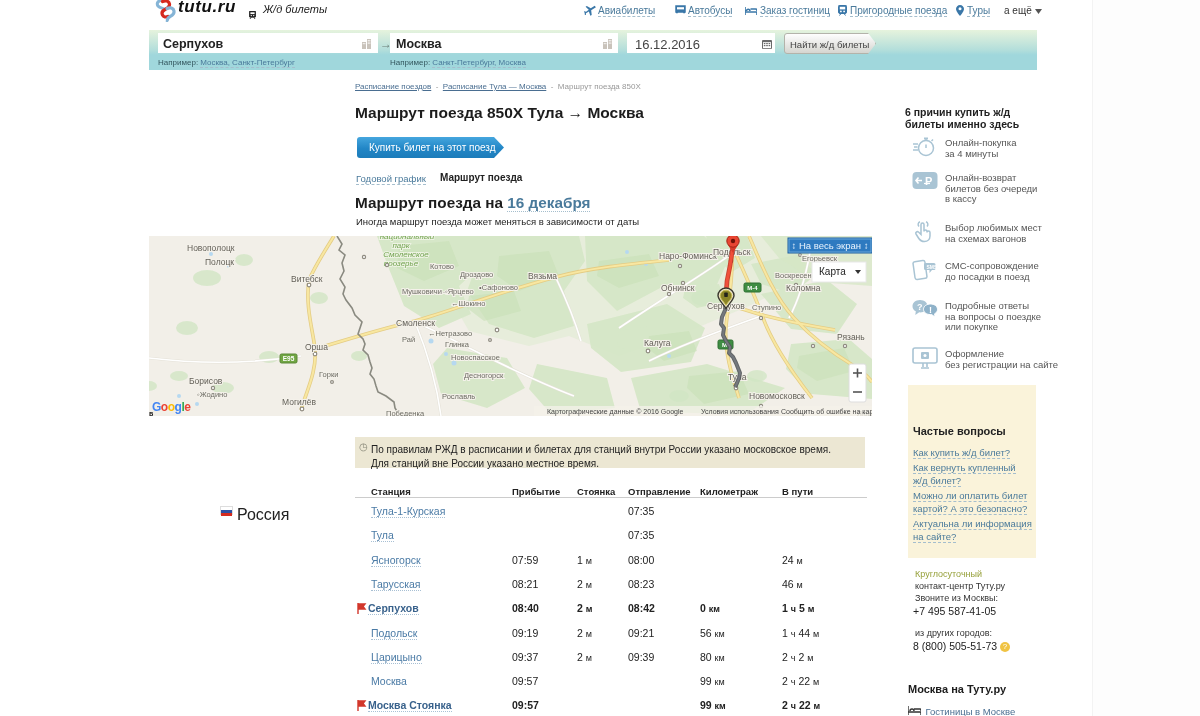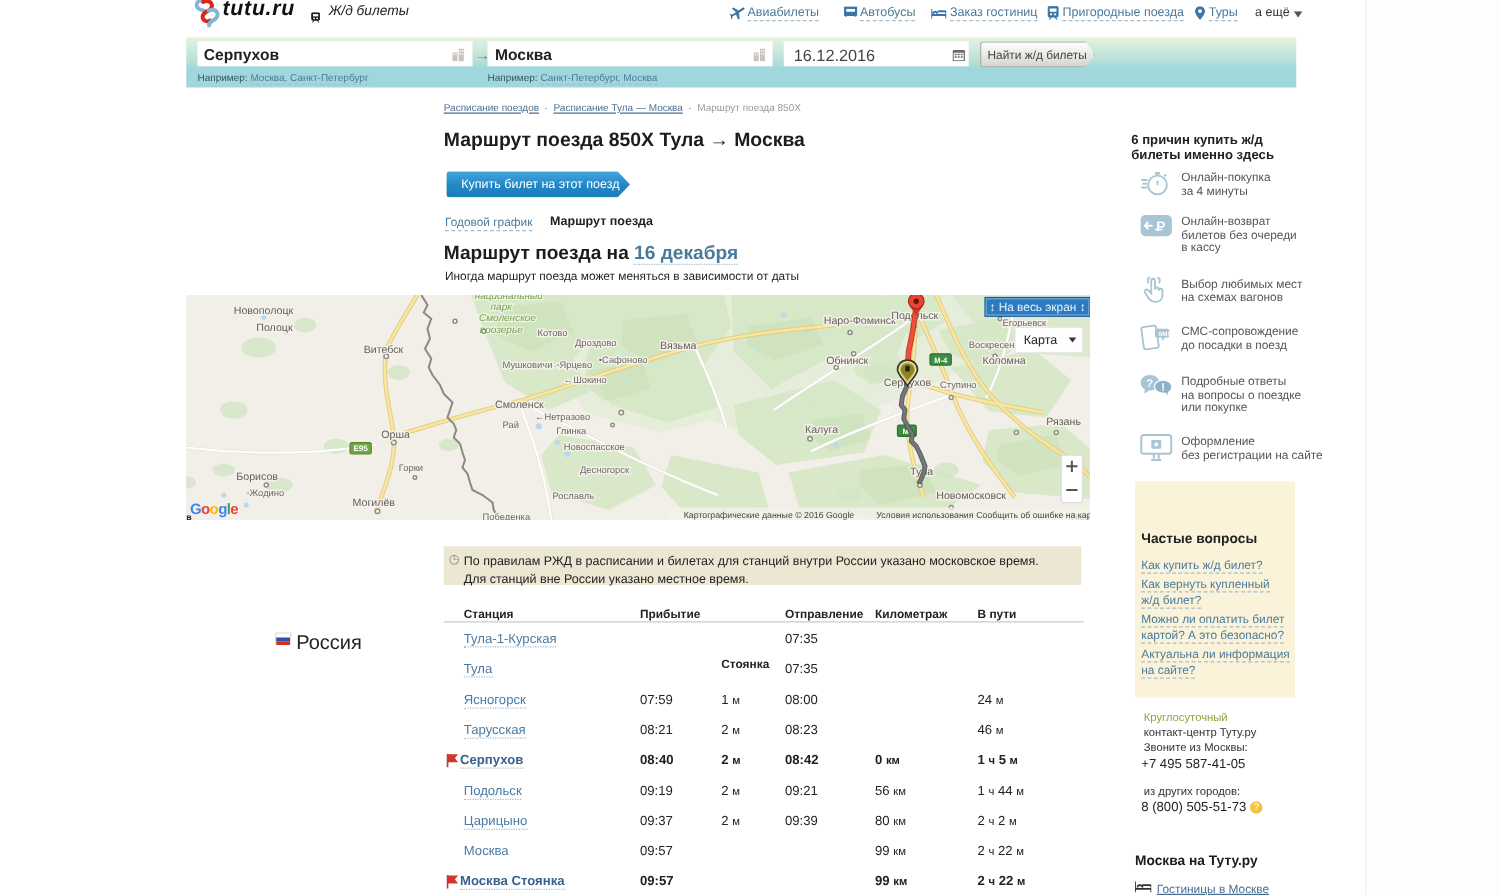--- a/index.html
+++ b/index.html
@@ -367,21 +367,21 @@
       #tbl .bld .st a { color:#39628c; font-weight:bold; border-bottom-color:#a9c2d6; }
       #tbl .fl { position:absolute; left:2px; top:1px; }
       #tbl .c1 { position:absolute; left:157px; } #tbl .c2 { position:absolute; left:222px; }
       #tbl .c3 { position:absolute; left:273px; } #tbl .c4 { position:absolute; left:345px; }
       #tbl .c5 { position:absolute; left:427px; }
       #tbl .bld span { font-weight:bold; }
       #tbl .u { font-size:9px; }
     </style>
     <span class="hd" style="left:16px;">Станция</span>
     <span class="hd" style="left:157px;">Прибытие</span>
-    <span class="hd" style="left:222px;margin-top:40px;">Стоянка</span>
+    <span class="hd" style="left:222px;">Стоянка</span>
     <span class="hd" style="left:273px;">Отправление</span>
     <span class="hd" style="left:345px;">Километраж</span>
     <span class="hd" style="left:427px;">В пути</span>
     <div style="position:absolute;left:0;top:18px;width:512px;border-top:1px solid #ccc;"></div>
     <div class="row" style="top:26px;">
         <span class="st"><a href="#">Тула-1-Курская</a></span>
         <span class="c3">07:35</span>
       </div>
     <div class="row" style="top:50px;">
         <span class="st"><a href="#">Тула</a></span>

